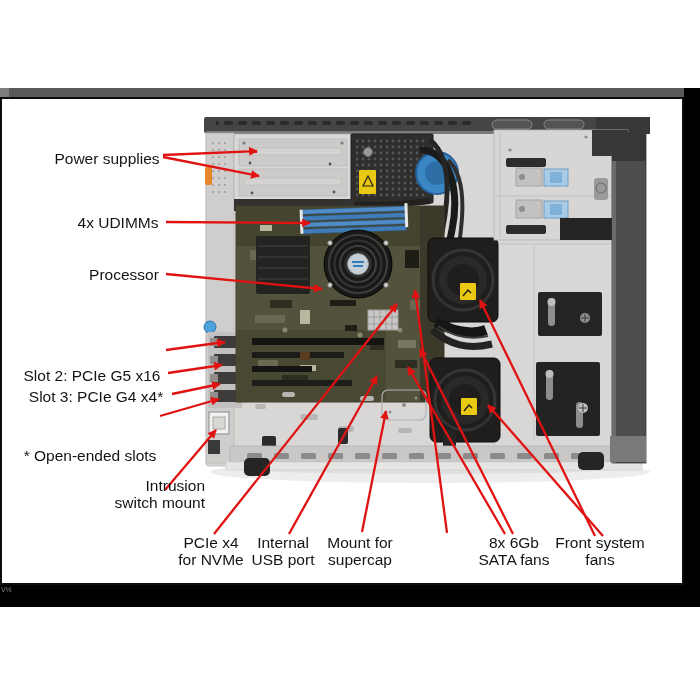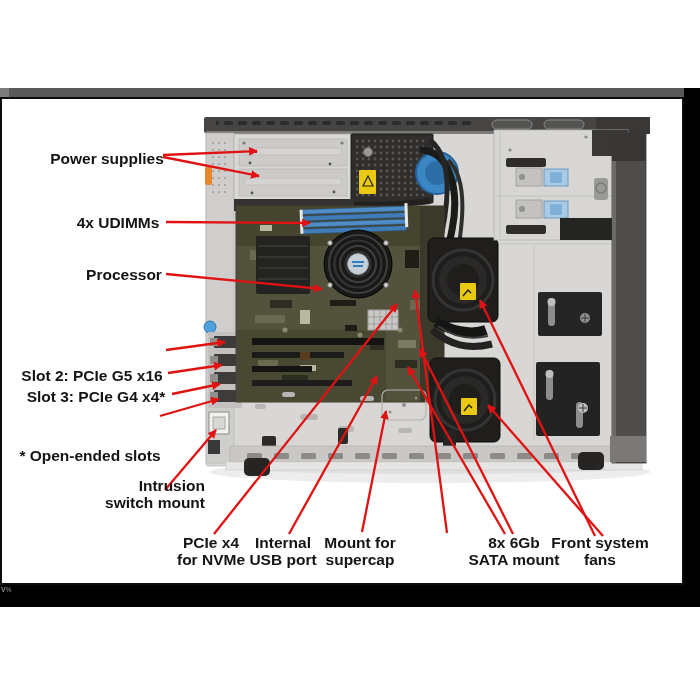--- a/index.html
+++ b/index.html
@@ -1,20 +1,20 @@
 <!DOCTYPE html>
 <html><head>
 <meta charset="utf-8">
 <style>
   html,body{margin:0;padding:0;}
   body{
     width:700px;height:700px;background:#ffffff;position:relative;overflow:hidden;
     font-family:"Liberation Sans",sans-serif;
   }
-  .stage{position:absolute;left:0;top:0;width:656px;height:700px;font-weight:bold;}
+  .stage{position:absolute;left:0;top:0;width:656px;height:700px;}
   .top-bar{position:absolute;left:0;top:88px;width:684px;height:9px;background:#595959;}
   .top-bar .cap{position:absolute;left:0;top:0;width:9px;height:9px;background:#7d7d7d;}
   .right-black{position:absolute;left:684px;top:88px;width:16px;height:519px;background:#000;}
   .bottom-black{position:absolute;left:0;top:585px;width:700px;height:22px;background:#000;}
   .watermark{position:absolute;left:1px;top:1px;font-size:7px;line-height:8px;color:#8a8a8a;}
   .content-box{
     position:absolute;left:0;top:97px;width:684px;height:488px;box-sizing:border-box;
     background:#ffffff;border:2px solid #0d0d0d;
   }
   svg.art{position:absolute;left:0;top:0;width:700px;height:700px;}
@@ -332,20 +332,20 @@
   <div class="lbl" style="left:283px;top:551px">
     <div>Internal</div>
     <div>USB port</div>
   </div>
   <div class="lbl" style="left:360px;top:551px">
     <div>Mount for</div>
     <div>supercap</div>
   </div>
   <div class="lbl" style="left:514px;top:551px">
     <div>8x 6Gb</div>
-    <div>SATA mount</div>
+    <div>SATA fans</div>
   </div>
   <div class="lbl" style="left:600px;top:551px">
     <div>Front system</div>
     <div>fans</div>
   </div>
 
 </div>
 
 </body></html>

